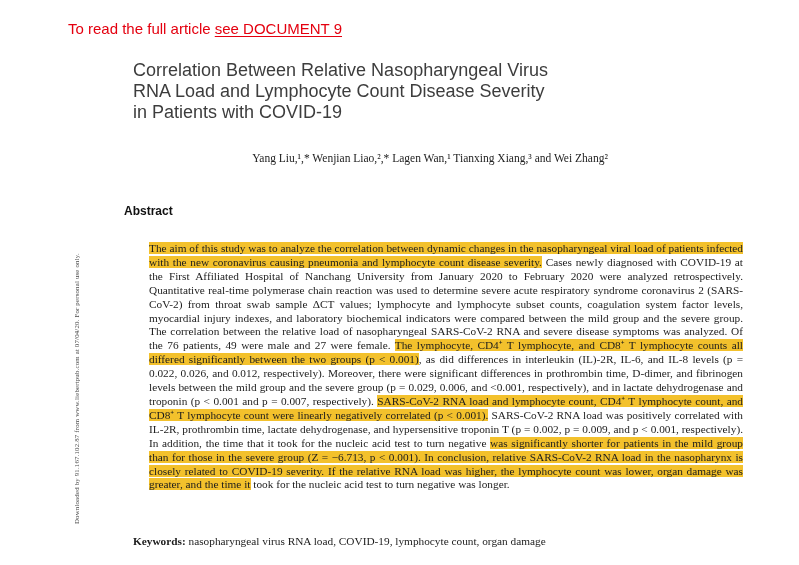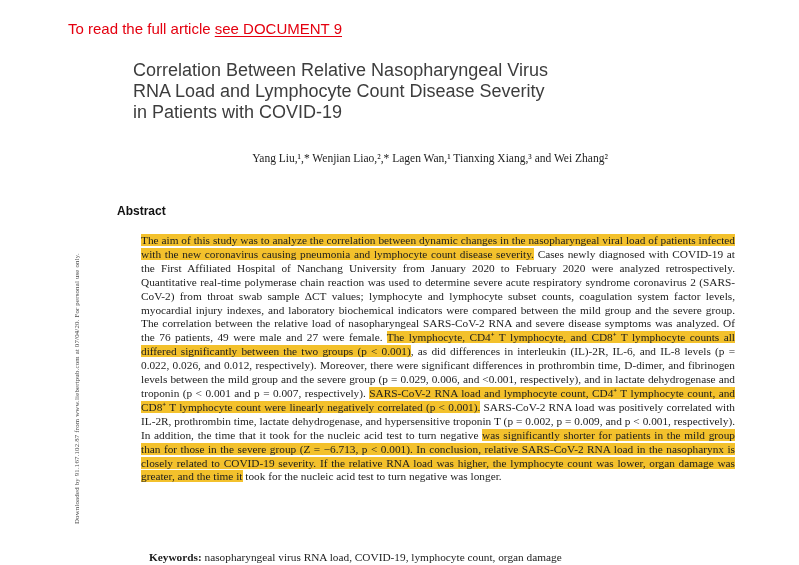--- a/index.html
+++ b/index.html
@@ -38,35 +38,35 @@
     font-size: 18px; line-height: 21px;
     color: #3d3d3d;
     white-space: pre-line;
   }
   .authors {
     position: absolute; left: 133px; top: 152px; width: 594px;
     text-align: center;
     font-size: 11.5px; color: #222222;
   }
   .abstract-heading {
-    position: absolute; left: 117px; top: 204px;
+    position: absolute; left: 124px; top: 204px;
     font-family: "Liberation Sans", sans-serif;
     font-weight: bold; font-size: 12px; color: #111111;
   }
   .abstract {
     position: absolute; left: 133px; top: 226px; width: 594px;
-    margin: 8px;
+    margin: 16px;
     text-align: justify;
     font-size: 11.3px; line-height: 13.9px;
     color: #1c1c1c;
   }
   .hl { background: #f3c12c; }
   .keywords {
     position: absolute; left: 133px; top: 535px; width: 594px;
-    margin: 16px;
+    margin: 0;
     font-size: 11.3px; color: #1c1c1c;
   }
   .keywords b { font-weight: bold; }
 </style>
 </head>
 <body>
 
 <div class="page">
 
   <div class="banner"><span>To read the full article </span><span class="banner-link">see DOCUMENT 9</span></div>

